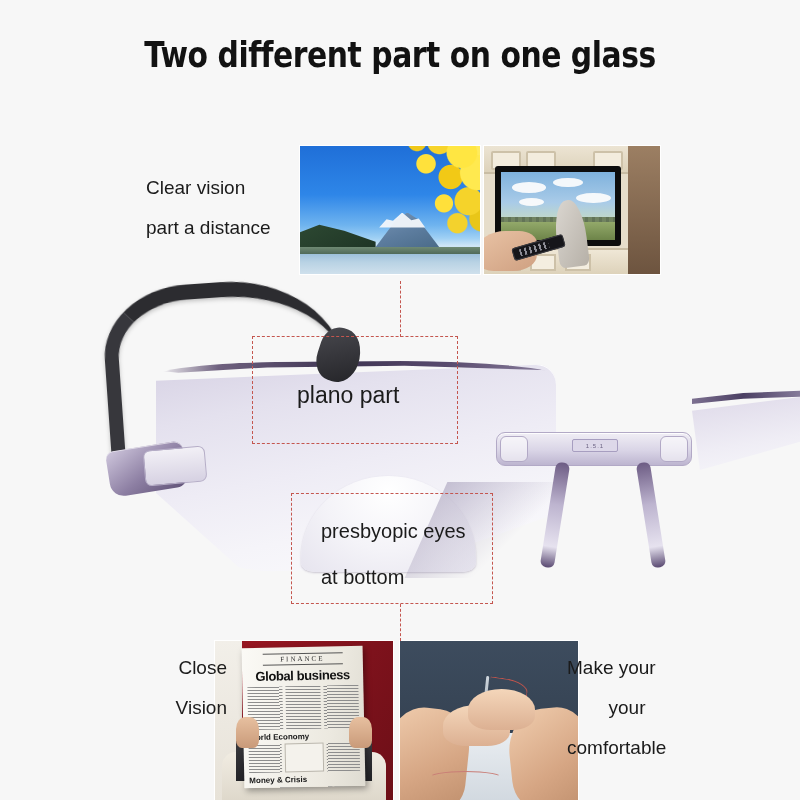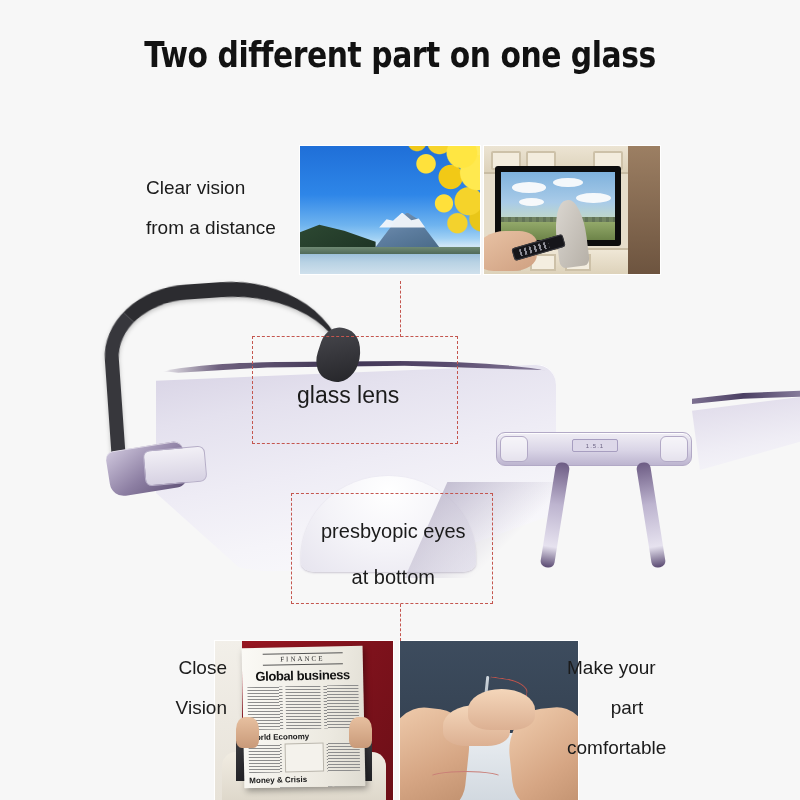--- a/index.html
+++ b/index.html
@@ -404,36 +404,36 @@
     <div class="lens-r-edge"></div>
   </div>
 
   <div class="dline" id="dline-top"></div>
   <div class="dbox" id="dbox-top"></div>
   <div class="dbox" id="dbox-bottom"></div>
   <div class="dline" id="dline-bottom"></div>
 
   <div class="lbl" id="lbl-distance">
     <div>Clear vision</div>
-    <div>from a distance</div>
+    <div>part a distance</div>
   </div>
 
   <div class="lbl" id="lbl-plano">
-    <div>glass lens</div>
+    <div>plano part</div>
   </div>
 
   <div class="lbl" id="lbl-presby">
     <div>presbyopic eyes</div>
-    <div style="text-align:center">at bottom</div>
+    <div style="text-align:left">at bottom</div>
   </div>
 
   <div class="lbl" id="lbl-close">
     <div>Close</div>
     <div>Vision</div>
   </div>
 
   <div class="lbl" id="lbl-comfort">
     <div>Make your</div>
-    <div class="line2">part</div>
+    <div class="line2">your</div>
     <div>comfortable</div>
   </div>
 
 </div>
 
 </body></html>

